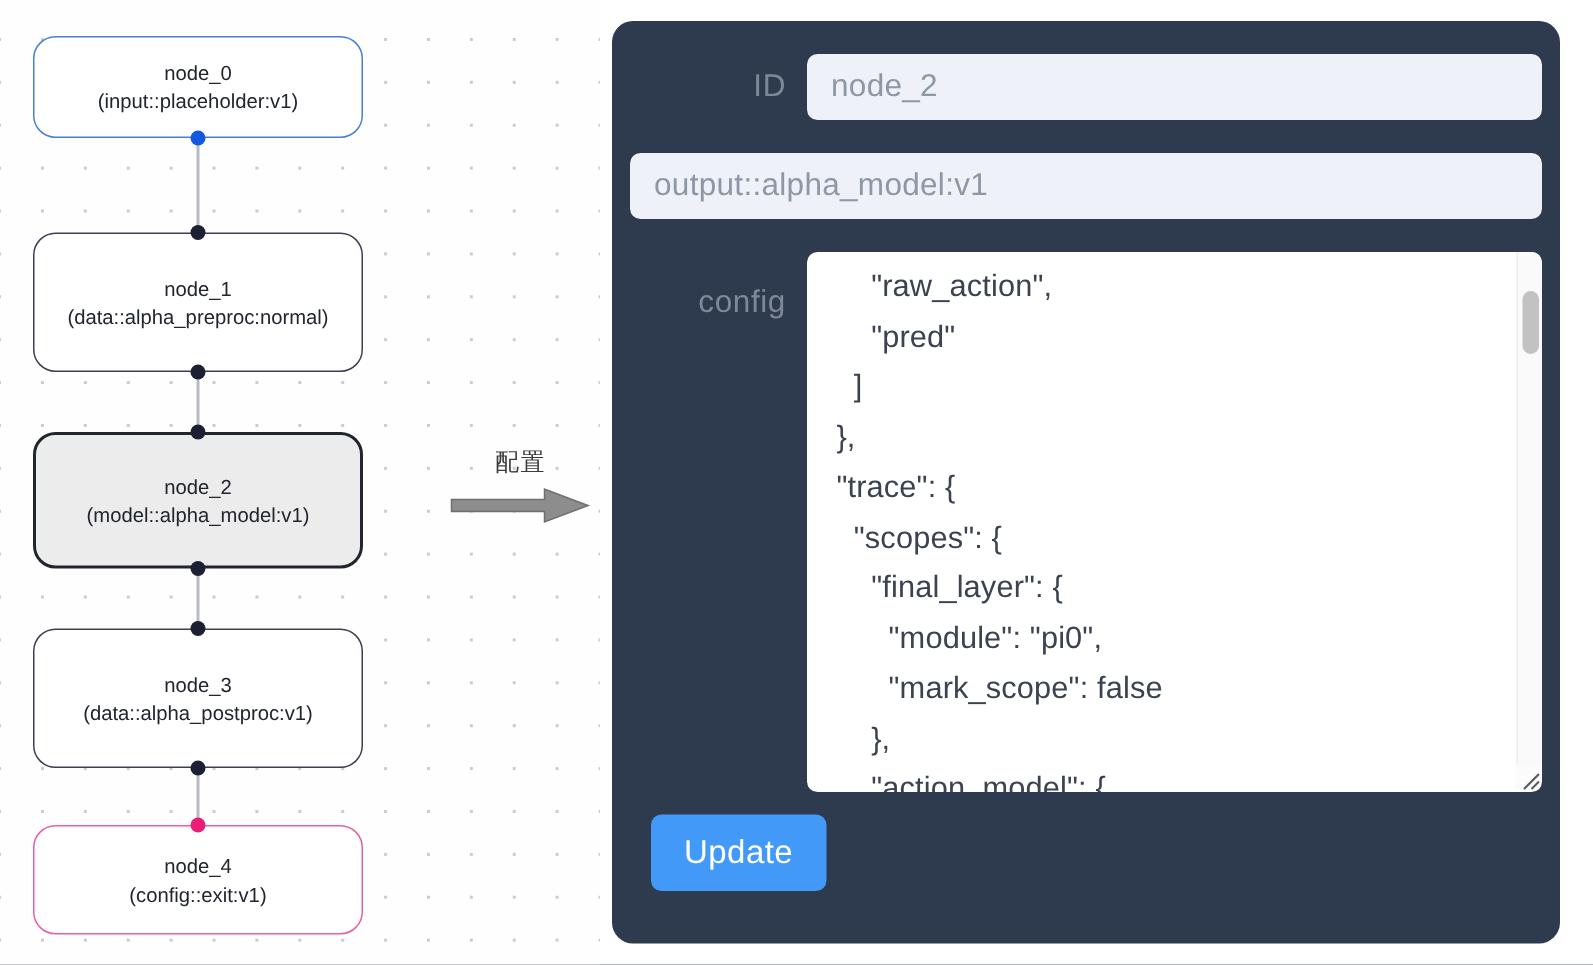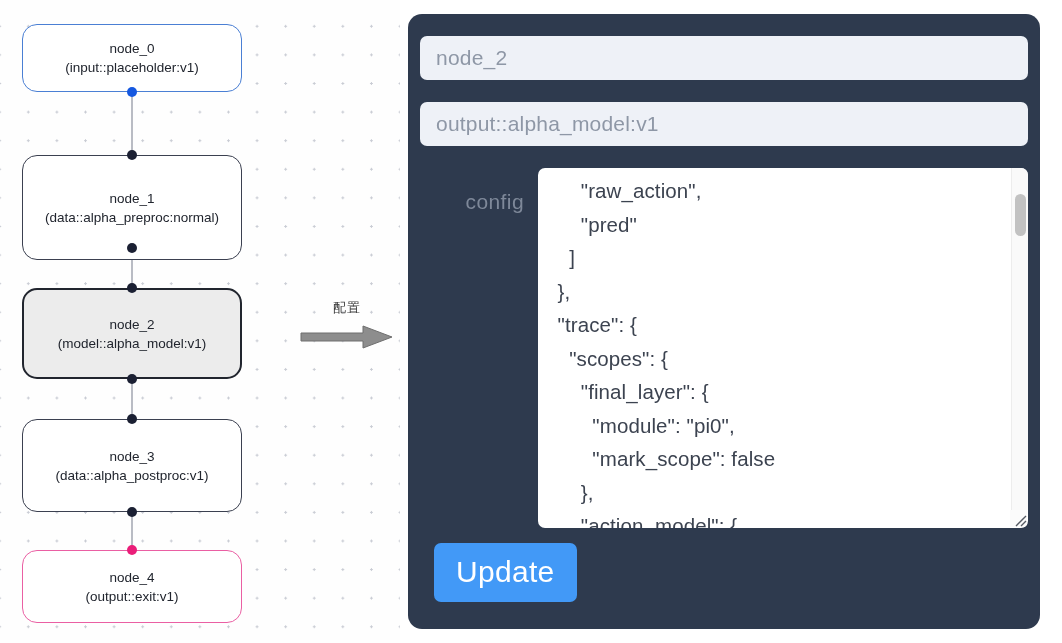--- a/index.html
+++ b/index.html
@@ -72,21 +72,21 @@
 
   
   #annotation {
     position: absolute;
     left: 292px;
     top: 296px;
     width: 110px;
     text-align: center;
   }
   #annotation .ann-label {
-    font-size: 13px;
+    font-size: 16px;
     color: #3a3a3a;
     line-height: 24px;
     letter-spacing: 1px;
     font-family: "DejaVu Sans", "Liberation Sans", sans-serif;
   }
   #annotation .ann-arrow {
     margin-top: 4px;
     display: block;
   }
 
@@ -195,21 +195,21 @@
 
   .update-button {
     display: inline-block;
     margin-left: 14px;
     margin-top: 8px;
     background: #4299f7;
     color: #ffffff;
     border: none;
     border-radius: 7px;
     padding: 12px 22px 13px 22px;
-    font-size: 30px;
+    font-size: 22px;
     font-family: "Liberation Sans", "DejaVu Sans", sans-serif;
     letter-spacing: 0.3px;
     cursor: pointer;
   }
 
   
   #bottom-strip {
     position: absolute;
     left: 0;
     bottom: 0;
@@ -223,35 +223,35 @@
 
 <div id="graph-canvas">
     <div class="edge-line" style="left: 131px; top: 92px; height: 63px;"></div>
     <div class="edge-line" style="left: 131px; top: 248px; height: 40px;"></div>
     <div class="edge-line" style="left: 131px; top: 379px; height: 40px;"></div>
     <div class="edge-line" style="left: 131px; top: 512px; height: 38px;"></div>
     <div class="graph-node accent-blue" style="left: 22px; top: 24px; width: 220px; height: 68px;">
       <div class="node-text" style="white-space: pre-wrap;">node_0
 (input::placeholder:v1)</div>
     </div>
-    <div class="graph-node" style="left: 22px; top: 155px; width: 220px; height: 105px;">
+    <div class="graph-node" style="left: 22px; top: 155px; width: 220px; height: 93px;">
       <div class="node-text" style="white-space: pre-wrap;">node_1
 (data::alpha_preproc:normal)</div>
     </div>
     <div class="graph-node selected" style="left: 22px; top: 288px; width: 220px; height: 91px;">
       <div class="node-text" style="white-space: pre-wrap;">node_2
 (model::alpha_model:v1)</div>
     </div>
     <div class="graph-node" style="left: 22px; top: 419px; width: 220px; height: 93px;">
       <div class="node-text" style="white-space: pre-wrap;">node_3
 (data::alpha_postproc:v1)</div>
     </div>
     <div class="graph-node accent-pink" style="left: 22px; top: 550px; width: 220px; height: 73px;">
       <div class="node-text" style="white-space: pre-wrap;">node_4
-(output::exit:v1)</div>
+(config::exit:v1)</div>
     </div>
     <div class="port port-blue" style="left: 132px; top: 92px;"></div>
     <div class="port" style="left: 132px; top: 155px;"></div>
     <div class="port" style="left: 132px; top: 248px;"></div>
     <div class="port" style="left: 132px; top: 288px;"></div>
     <div class="port" style="left: 132px; top: 379px;"></div>
     <div class="port" style="left: 132px; top: 419px;"></div>
     <div class="port" style="left: 132px; top: 512px;"></div>
     <div class="port port-pink" style="left: 132px; top: 550px;"></div>
   </div>
@@ -261,20 +261,21 @@
   <span class="ann-arrow">
     <svg width="96" height="26" viewBox="0 0 96 26" xmlns="http://www.w3.org/2000/svg">
       <path d="M2 9 L64 9 L64 2 L93 13 L64 24 L64 17 L2 17 Z" fill="#8d8d8d" stroke="#6f6f6f" stroke-width="1"></path>
     </svg>
   </span>
 </div>
 
 <div id="inspector-panel">
 
   <div class="field-row">
+    <div class="field-label">ID</div>
     <div class="field-input">node_2</div>
   </div>
 
   <div class="field-row">
     <div class="field-input">output::alpha_model:v1</div>
   </div>
 
   <div class="field-row config-row">
     <div class="field-label">config</div>
     <div class="textarea-wrap">

